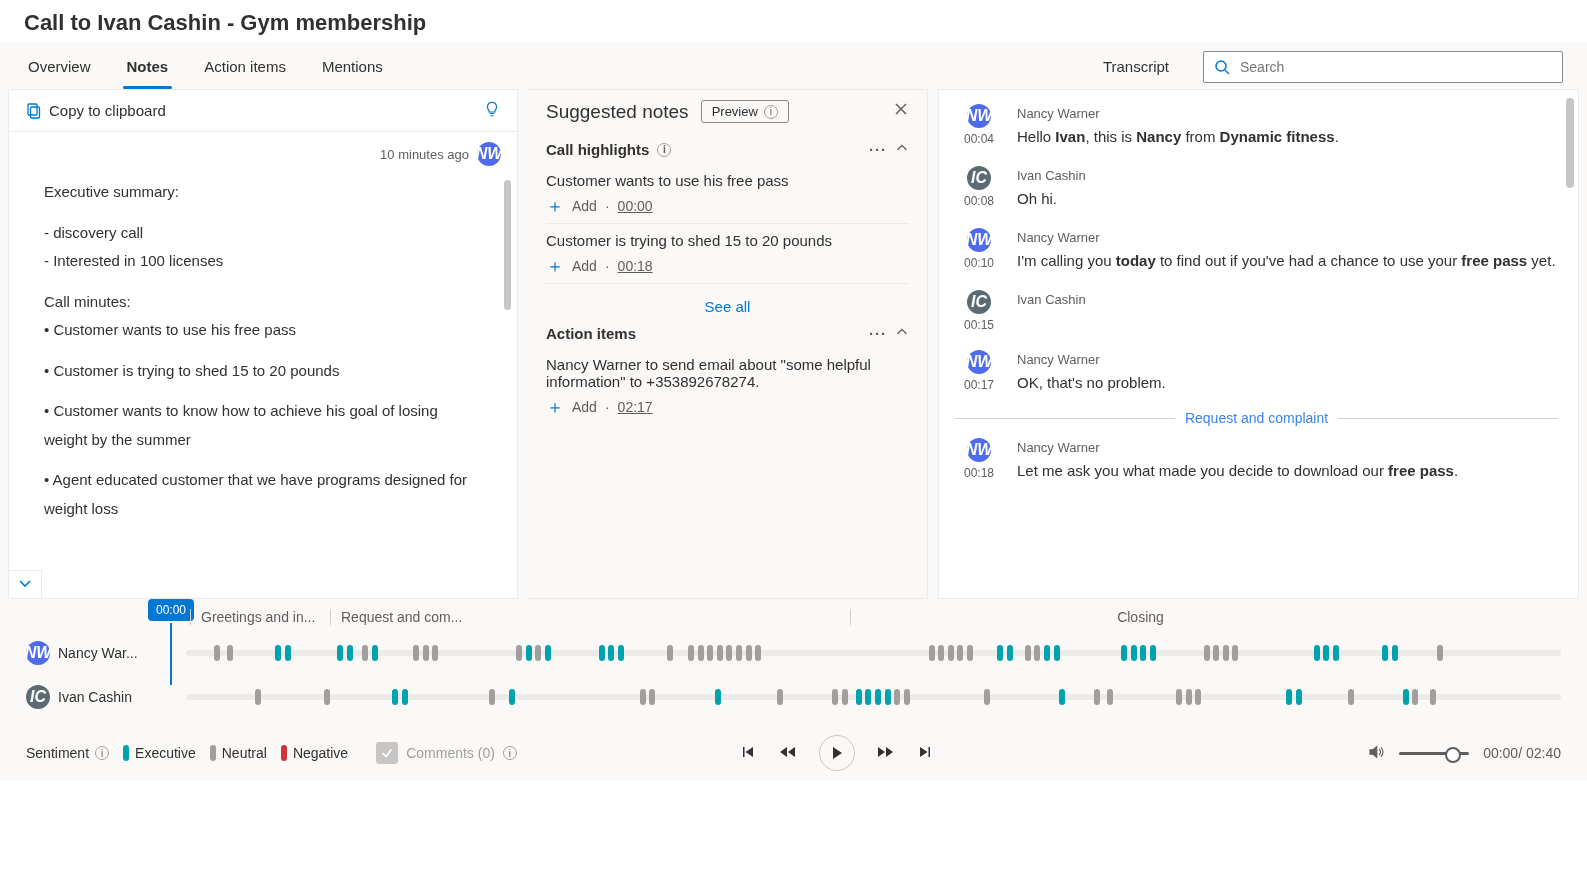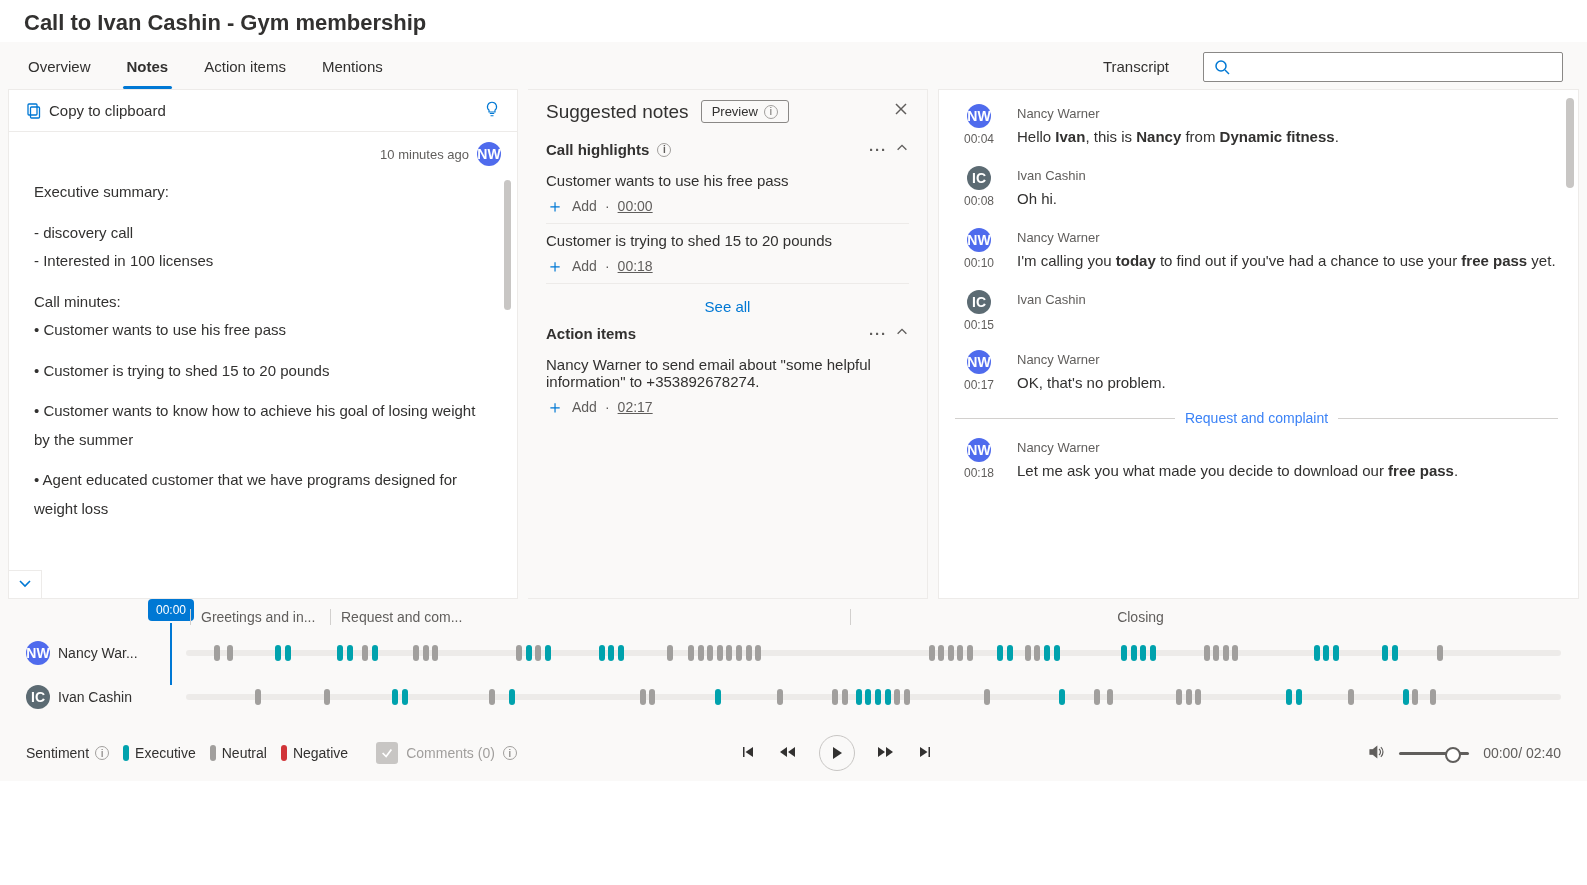--- a/index.html
+++ b/index.html
@@ -115,35 +115,36 @@
     gap: 8px;
     color: #605e5c;
     font-size: 13px;
   }
   .avatar {
     width: 24px; height: 24px;
     border-radius: 50%;
     display: inline-flex;
     align-items: center;
     justify-content: center;
-    font-size: 14px;
+    font-size: 16px;
     font-weight: 600;
     color: #fff;
+    font-style: italic;
   }
   .av-nw { background: #4f6bed; }
   .av-ic { background: #5c6b73; }
   .notes-body {
     padding: 8px 22px 8px 22px;
     overflow: hidden;
     flex: 1;
     position: relative;
     line-height: 1.9;
     font-size: 15px;
   }
-  .notes-body p { margin: 0 3px 12px; }
+  .notes-body p { margin: 0 13px 12px; }
   .notes-scrollbar {
     position: absolute;
     top: 10px; right: 6px;
     width: 7px; height: 130px;
     background: #c8c6c4;
     border-radius: 4px;
   }
   .expand-arrow {
     position: absolute;
     left: 0;
@@ -425,20 +426,21 @@
       <div class="tab">Action items</div>
       <div class="tab">Mentions</div>
     </div>
     <div class="toolbar-right">
       <div class="transcript-btn">Transcript</div>
       <div class="search-wrap">
         <svg width="16" height="16" viewBox="0 0 16 16" fill="none" stroke="#0078d4" stroke-width="1.5">
             <circle cx="7" cy="7" r="5"></circle>
             <line x1="11" y1="11" x2="15" y2="15"></line>
           </svg>
+        <input class="search-input" placeholder="Search" style="">
       </div>
     </div>
   </div>
 
   <div class="content-row">
 
     <div class="notes-panel">
       <div class="notes-head">
         <div class="copy-btn">
           <svg width="16" height="16" viewBox="0 0 16 16" fill="none" stroke="#0078d4" stroke-width="1.3">

